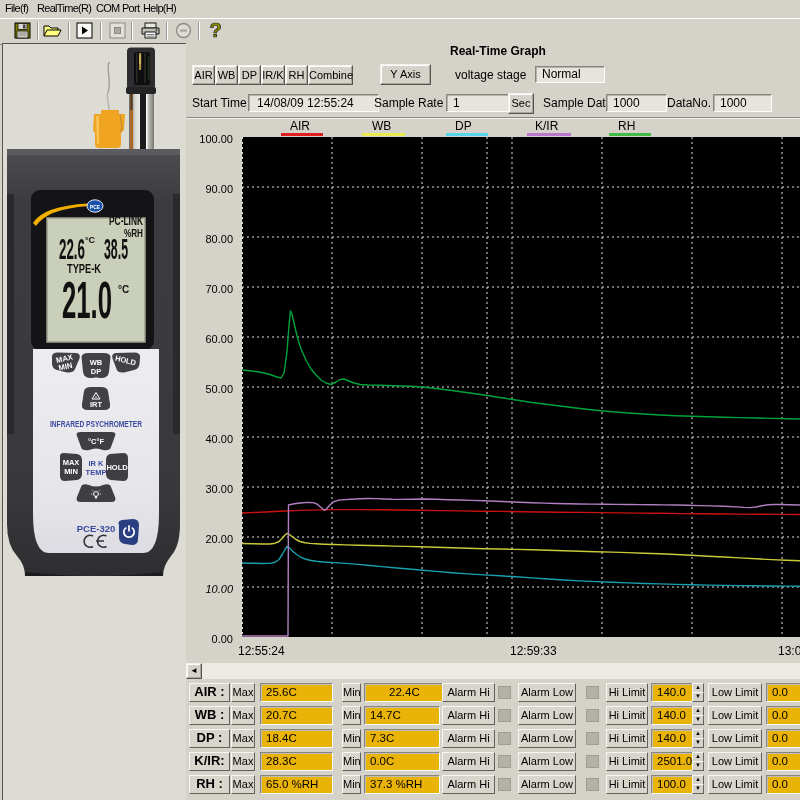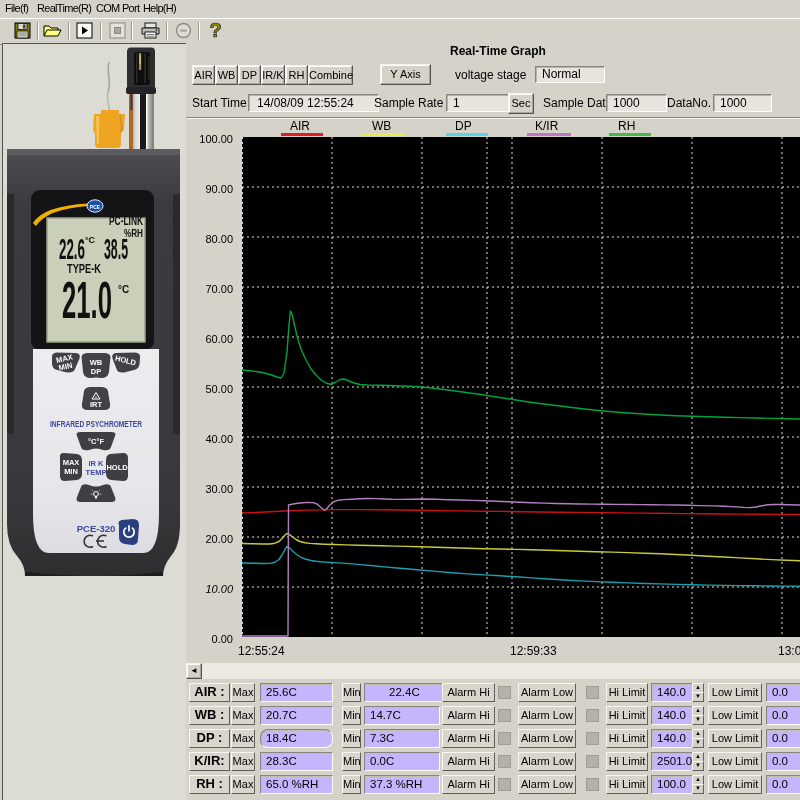--- a/index.html
+++ b/index.html
@@ -17,21 +17,21 @@
 .sunken{background:#e6e4dc;border:1px solid;border-color:#87857d #fdfdfb #fdfdfb #87857d;
   box-shadow:inset 1px 1px 0 #b5b2aa;font-size:12px;}
 .lbl{font-size:12px;}
 .ylab{left:0px;width:47px;text-align:right;font-size:11px;line-height:13px;}
 .srow{position:absolute;left:0;width:620px;height:19px;}
 .srow .nm{position:absolute;left:3px;top:0;width:39px;height:17px;background:#d8d5cd;
   border:1px solid;border-color:#f8f6f2 #60605a #60605a #f8f6f2;font-size:13px;font-weight:bold;
   text-align:center;line-height:16px;}
 .srow .sl{position:absolute;top:0;height:17px;background:#d8d5cd;border:1px solid;
   border-color:#f8f6f2 #60605a #60605a #f8f6f2;font-size:11px;text-align:center;line-height:16px;white-space:nowrap;}
-.srow .sv{position:absolute;top:0;height:17px;background:#c4b5fd;border:1px solid;
+.srow .sv{position:absolute;top:0;height:17px;background:#eab308;border:1px solid;
   border-color:#87857d #fdfdfb #fdfdfb #87857d;box-shadow:inset 1px 1px 0 #c0bdb5;
   font-size:11.5px;line-height:17px;padding-left:5px;white-space:nowrap;}
 .srow .cbx{position:absolute;top:3px;width:11px;height:11px;background:#b4b1a9;border:1px solid #a09d95;}
 .spin{position:absolute;width:10px;height:8px;background:#d5d2ca;border:1px solid;
   border-color:#f8f6f2 #60605a #60605a #f8f6f2;font-size:6px;line-height:7px;text-align:center;}
 </style>
 </head>
 <body>
 
 <div class="abs menubar">
@@ -330,21 +330,21 @@
  <div class="sl" style="left:420px;width:40px;">Hi Limit</div>
  <div class="sv" style="left:465px;width:36px;">140.0</div>
  <div class="spin" style="left:506px;top:0px;">▲</div>
  <div class="spin" style="left:506px;top:9px;">▼</div>
  <div class="sl" style="left:522px;width:52px;">Low Limit</div>
  <div class="sv" style="left:580px;width:40px;">0.0</div>
 </div>
 <div class="srow" style="top:686px;">
  <div class="nm">DP :</div>
  <div class="sl" style="left:45px;width:22px;">Max</div>
- <div class="sv" style="left:74px;width:66px;border-radius:8px;">18.4C</div>
+ <div class="sv" style="left:74px;width:66px;">18.4C</div>
  <div class="sl" style="left:156px;width:17px;">Min</div>
  <div class="sv" style="left:178px;width:69px;">7.3C</div>
  <div class="sl" style="left:256px;width:51px;">Alarm Hi</div>
  <div class="cbx" style="left:312px;"></div>
  <div class="sl" style="left:332px;width:56px;">Alarm Low</div>
  <div class="cbx" style="left:400px;"></div>
  <div class="sl" style="left:420px;width:40px;">Hi Limit</div>
  <div class="sv" style="left:465px;width:36px;">140.0</div>
  <div class="spin" style="left:506px;top:0px;">▲</div>
  <div class="spin" style="left:506px;top:9px;">▼</div>

